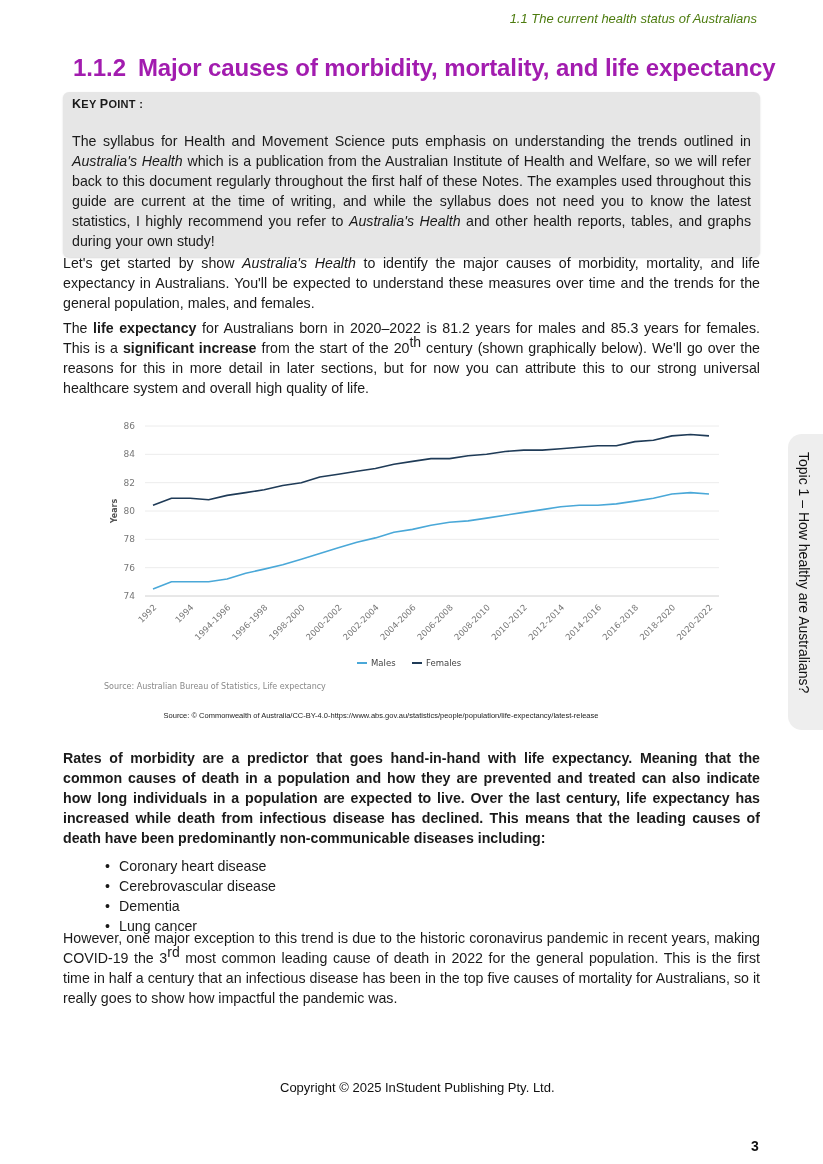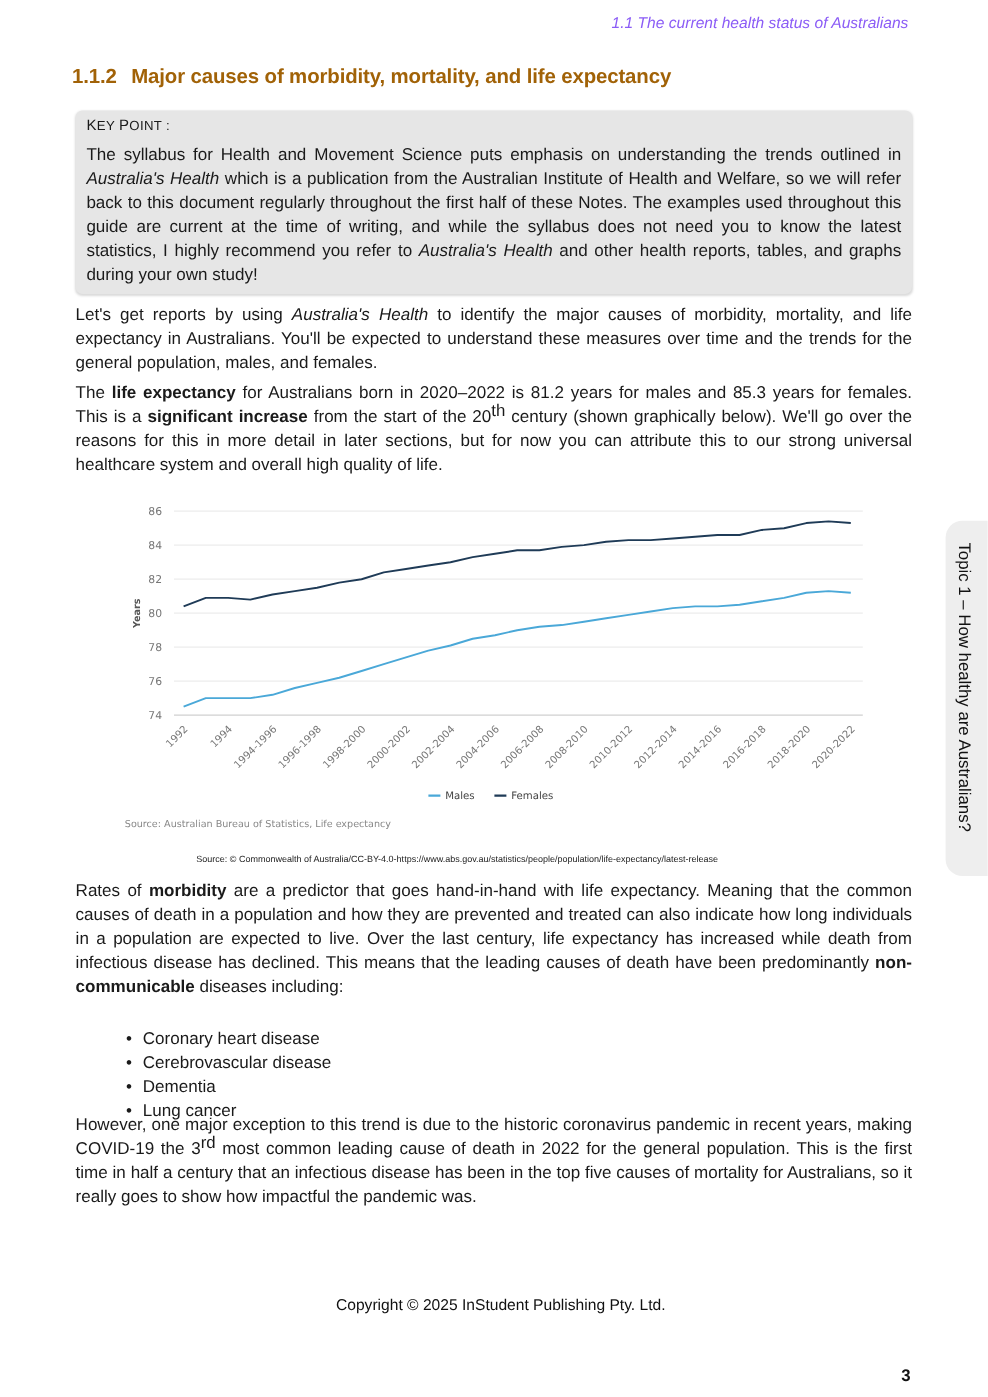--- a/index.html
+++ b/index.html
@@ -1,24 +1,24 @@
 <!DOCTYPE html>
 <html><head>
 <meta charset="utf-8">
 <style>
   html, body { margin: 0; padding: 0; background: #ffffff; }
   body { width: 823px; height: 1164px; position: relative; overflow: hidden;
          font-family: "Liberation Sans", sans-serif; color: #1a1a1a; }
-  .running-head { position: absolute; top: 11px; right: 66px; font-size: 13px; font-style: italic; color: #8b5cf6; }
-  .section-title { position: absolute; top: 54px; left: 60px; font-size: 17px; font-weight: bold; color: #a16207; letter-spacing: -0.1px; }
+  .running-head { position: absolute; top: 11px; right: 66px; font-size: 13px; font-style: italic; color: #4d7c0f; }
+  .section-title { position: absolute; top: 54px; left: 73px; font-size: 24px; font-weight: bold; color: #a21caf; letter-spacing: -0.1px; }
   .section-title .num { margin-right: 12px; }
   .keypoint { position: absolute; top: 92px; left: 63px; width: 697px; box-sizing: border-box;
               background: #e6e6e6; border-radius: 6px; padding: 5px 9px 6px 9px;
               box-shadow: 0 1px 2px rgba(0,0,0,0.15); }
-  .keypoint .kp-label { font-size: 11px; font-weight: normal; letter-spacing: 0.3px; margin-bottom: 8px; }
+  .keypoint .kp-label { font-size: 11px; font-weight: bold; letter-spacing: 0.3px; margin-bottom: 20px; }
   .keypoint .kp-label .big { font-size: 12.5px; }
   .para { font-size: 14.2px; line-height: 20px; text-align: justify; }
   .abs { position: absolute; left: 63px; width: 697px; }
   sup { font-size: 14px; line-height: 0; }
   .chart-wrap { position: absolute; top: 412px; left: 95px; width: 650px; height: 300px; }
   .chart-src { position: absolute; top: 711px; left: 0; width: 762px; text-align: center; font-size: 7.5px; color: #222; }
   ul.bullets { list-style: none; padding: 0; margin: 16px; }
   ul.bullets li { position: relative; padding-left: 40px; font-size: 14.2px; line-height: 20px; }
   ul.bullets li::before { content: "•"; position: absolute; left: 26px; top: 0; }
   .side-tab { position: absolute; top: 434px; left: 788px; width: 35px; height: 296px;
@@ -35,21 +35,21 @@
 <div class="section-title">
   <span class="num">1.1.2</span><span>Major causes of morbidity, mortality, and life expectancy</span>
 </div>
 
 <div class="keypoint">
   <div class="kp-label"><span class="big">K</span><span>EY </span><span class="big">P</span><span>OINT :</span></div>
   <div class="para"><span>The syllabus for Health and Movement Science puts emphasis on understanding the trends outlined in </span><i>Australia's Health</i><span> which is a publication from the Australian Institute of Health and Welfare, so we will refer back to this document regularly throughout the first half of these Notes.  The examples used throughout this guide are current at the time of writing, and while the syllabus does not need you to know the latest statistics, I highly recommend you refer to </span><i>Australia's Health</i><span> and other health reports, tables, and graphs during your own study!</span></div>
 </div>
 
 <div class="para abs" style="top:253px;">
-  <span>Let's get reports by using </span><i>Australia's Health</i><span> to identify the major causes of morbidity, mortality, and life expectancy in Australians.  You'll be expected to understand these measures over time and the trends for the general population, males, and females.</span>
+  <span>Let's get started by show </span><i>Australia's Health</i><span> to identify the major causes of morbidity, mortality, and life expectancy in Australians.  You'll be expected to understand these measures over time and the trends for the general population, males, and females.</span>
 </div>
 
 <div class="para abs" style="top:318px;">
   <span>The </span><b>life expectancy</b><span> for Australians born in 2020–2022 is 81.2 years for males and 85.3 years for females. This is a </span><b>significant increase</b><span> from the start of the 20</span><sup>th</sup><span> century (shown graphically below).  We'll go over the reasons for this in more detail in later sections, but for now you can attribute this to our strong universal healthcare system and overall high quality of life.</span>
 </div>
 
 <div class="chart-wrap">
   <svg id="chart-svg" width="650" height="300">
       <line x1="50" x2="624" y1="184" y2="184" stroke="#d0d0d0" stroke-width="1"></line>
       <text x="40" y="187" text-anchor="end" font-size="9" fill="#777" font-family="DejaVu Sans, sans-serif">74</text>
@@ -86,21 +86,21 @@
       <polyline points="58.0,93.3 76.5,86.2 95.1,86.2 113.6,87.7 132.1,83.4 150.7,80.6 169.2,77.8 187.7,73.5 206.3,70.7 224.8,65.0 243.3,62.2 261.9,59.3 280.4,56.5 298.9,52.3 317.5,49.4 336.0,46.6 354.5,46.6 373.1,43.7 391.6,42.3 410.1,39.5 428.7,38.1 447.2,38.1 465.7,36.7 484.3,35.3 502.8,33.8 521.3,33.8 539.9,29.6 558.4,28.2 576.9,23.9 595.5,22.5 614.0,23.9" fill="none" stroke="#1f3b57" stroke-width="1.6" stroke-linejoin="round"></polyline>
       <line x1="262" x2="272" y1="251" y2="251" stroke="#4aa8d8" stroke-width="2"></line>
       <text x="276" y="254" font-size="8.5" fill="#444" font-family="DejaVu Sans, sans-serif">Males</text>
       <line x1="317" x2="327" y1="251" y2="251" stroke="#1f3b57" stroke-width="2"></line>
       <text x="331" y="254" font-size="8.5" fill="#444" font-family="DejaVu Sans, sans-serif">Females</text>
       <text x="9" y="277" font-size="8" fill="#888" font-family="DejaVu Sans, sans-serif">Source: Australian Bureau of Statistics, Life expectancy</text>
     </svg>
 </div>
 <div class="chart-src">Source: © Commonwealth of Australia/CC-BY-4.0-https://www.abs.gov.au/statistics/people/population/life-expectancy/latest-release</div>
 
-<div class="para abs" style="top:733px;">
+<div class="para abs" style="top:748px;font-weight:bold;">
   <span>Rates of </span><b>morbidity</b><span> are a predictor that goes hand-in-hand with life expectancy. Meaning that the common causes of death in a population and how they are prevented and treated can also indicate how long individuals in a population are expected to live.  Over the last century, life expectancy has increased while death from infectious disease has declined. This means that the leading causes of death have been predominantly </span><b>non-communicable</b><span> diseases including:</span>
 </div>
 
 <ul class="bullets abs" style="top:840px; left:63px;">
   <li>Coronary heart disease</li>
   <li>Cerebrovascular disease</li>
   <li>Dementia</li>
   <li>Lung cancer</li>
 </ul>
 

